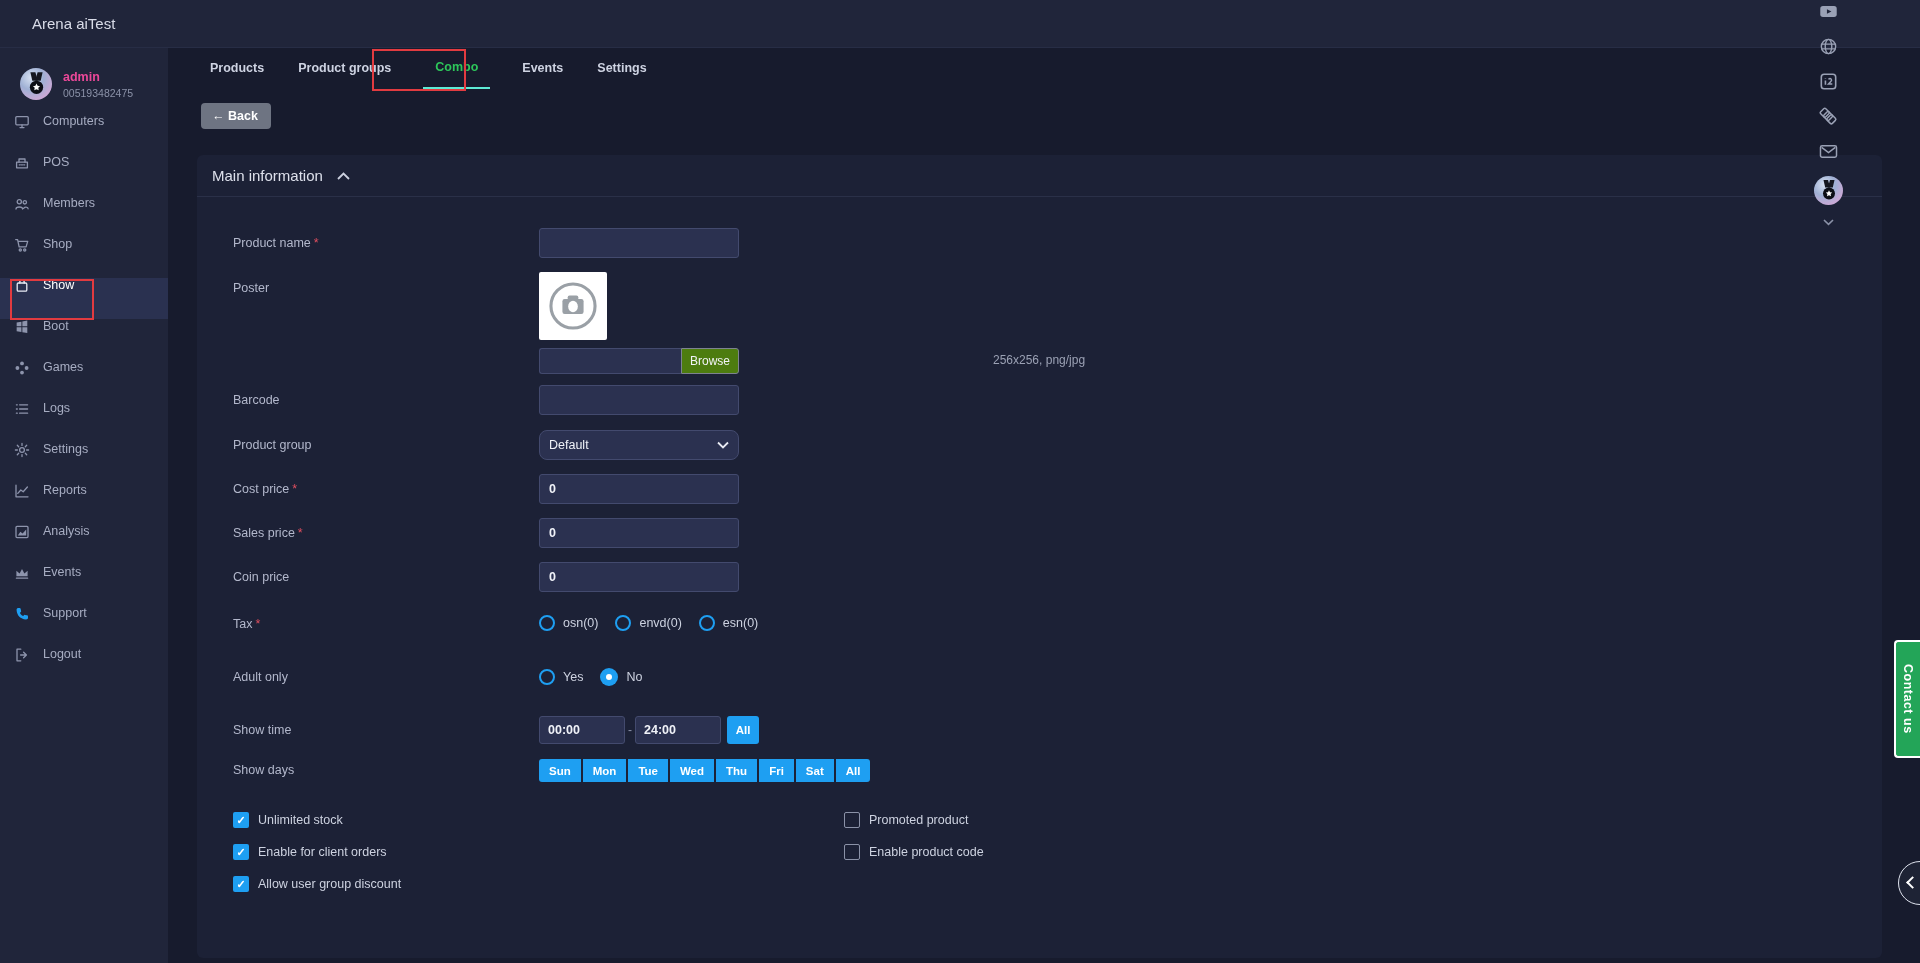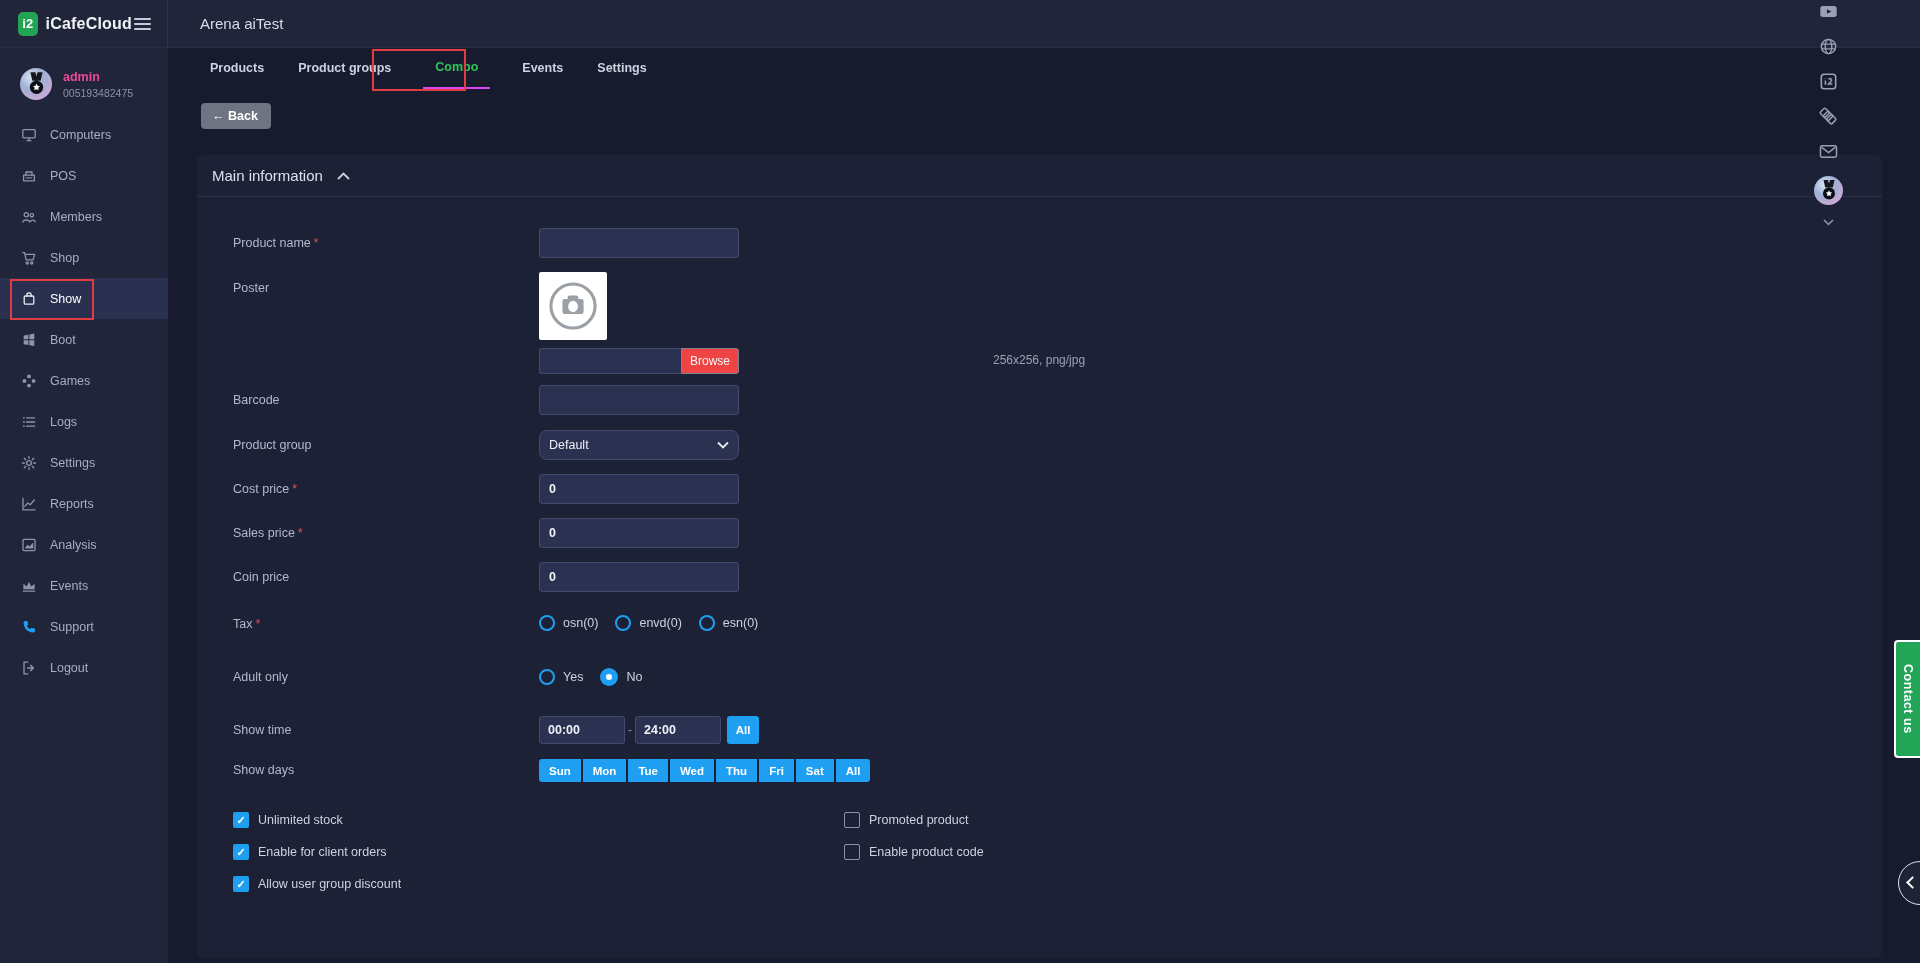--- a/index.html
+++ b/index.html
@@ -51,40 +51,40 @@
     background:#20253a; z-index:20;
   }
   .user-block { position:absolute; left:20px; top:20px; display:flex; align-items:center; cursor:pointer; }
   .user-block .avatar { width:32px; height:32px; }
   .user-meta { margin-left:11px; }
   .user-name { font-size:12.5px; font-weight:bold; color:#ec4899; }
   .user-id { font-size:10.5px; color:#8b92a8; margin-top:3px; }
 
   .nav { position:absolute; left:0; top:66px; width:168px; }
   .nav-item {
-    height:41px; display:flex; align-items:center; padding-left:21px;
+    height:41px; display:flex; padding-left:14px;
     cursor:pointer; color:#a7adc2; font-size:12.5px;
   }
   .nav-item svg { width:16px; height:16px; margin-right:13px; stroke:#8d94ac; fill:none; stroke-width:1.3; stroke-linecap:round; stroke-linejoin:round; }
   .nav-item .fillico { fill:#8d94ac; stroke:none; }
   .nav-item.active { background:#2a3150; color:#ffffff; }
   .nav-item.active svg { stroke:#e9ecf5; }
   .nav-item.support svg { stroke:none; }
 
   .store-annotation {
     position:absolute; left:10px; top:231px; width:84px; height:41px;
     border:2px solid #e23b40; pointer-events:none; z-index:25;
   }
 
   
   .main { position:absolute; left:168px; top:48px; width:1752px; height:915px; background:#171b2d; }
 
   .tabs { position:absolute; left:40px; top:0; height:40px; display:flex; align-items:center; gap:30px; }
   .tab { font-size:12.5px; font-weight:bold; color:#ced3e2; cursor:pointer; padding:13px 2px; }
-  .tab.active { color:#2dc65a; padding:13px 12px; border-bottom:2px solid #d946ef; }
+  .tab.active { color:#2dc65a; padding:13px 12px; border-bottom:2px solid #5eead4; }
   .combo-annotation {
     position:absolute; left:204px; top:1px; width:94px; height:42px;
     border:2px solid #e23b40; pointer-events:none; z-index:25;
   }
 
   .back-btn {
     position:absolute; left:33px; top:55px;
     background:#6e7482; color:#fff; font-size:12.5px; font-weight:bold;
     padding:6px 13px 6px 11px; border-radius:4px; cursor:pointer; border:none;
   }
@@ -110,21 +110,21 @@
   }
 
   .poster-box {
     position:absolute; left:342px; top:117px; width:68px; height:68px;
     background:#ffffff; border-radius:2px; cursor:pointer;
     display:flex; align-items:center; justify-content:center;
   }
   .file-row { position:absolute; left:342px; top:193px; width:200px; height:26px; display:flex; cursor:pointer; }
   .file-blank { flex:1; background:#2b3150; border:1px solid #434a6e; border-right:none; border-radius:3px 0 0 3px; }
   .browse-btn {
-    width:58px; background:#ef4444; color:#f2f3f7; font-size:12px;
+    width:58px; background:#4d7c0f; color:#f2f3f7; font-size:12px;
     display:flex; align-items:center; justify-content:center;
     border-radius:0 3px 3px 0; border:1px solid #7d8390; cursor:pointer;
   }
   .hint { position:absolute; left:796px; top:198px; font-size:12px; color:#9ba1b4; }
 
   .t-select {
     position:absolute; left:342px; top:275px; width:200px; height:30px;
     background:#2b3150; border:1px solid #434a6e; border-radius:8px;
     color:#f0f2f8; font-size:12.5px; display:flex; align-items:center;
     padding:0 9px; cursor:pointer;
@@ -180,29 +180,20 @@
   }
   .edge-circle i {
     position:absolute; left:9px; top:16px; width:9px; height:9px;
     border-left:2px solid #fff; border-bottom:2px solid #fff; transform:rotate(45deg);
   }
 </style>
 </head>
 <body>
 
 <div class="topbar">
-  <div class="logo-section">
-    <div class="logo-mark">i2</div>
-    <div class="logo-text">iCafeCloud</div>
-    <div class="hamburger">
-        <i></i>
-        <i></i>
-        <i></i>
-      </div>
-  </div>
   <div class="topbar-title">Arena aiTest</div>
 
   <div class="topbar-right">
     <div class="days-badge">273 days</div>
 
     <span class="tb-icon">
       <svg viewBox="0 0 18 18" fill="#9aa1b5">
           <rect x="2.1" y="9.4" width="3.5" height="6.8" rx="0.5"></rect>
           <rect x="7.25" y="7" width="3.5" height="9.2" rx="0.5"></rect>
           <rect x="12.4" y="9.4" width="3.5" height="6.8" rx="0.5"></rect>

